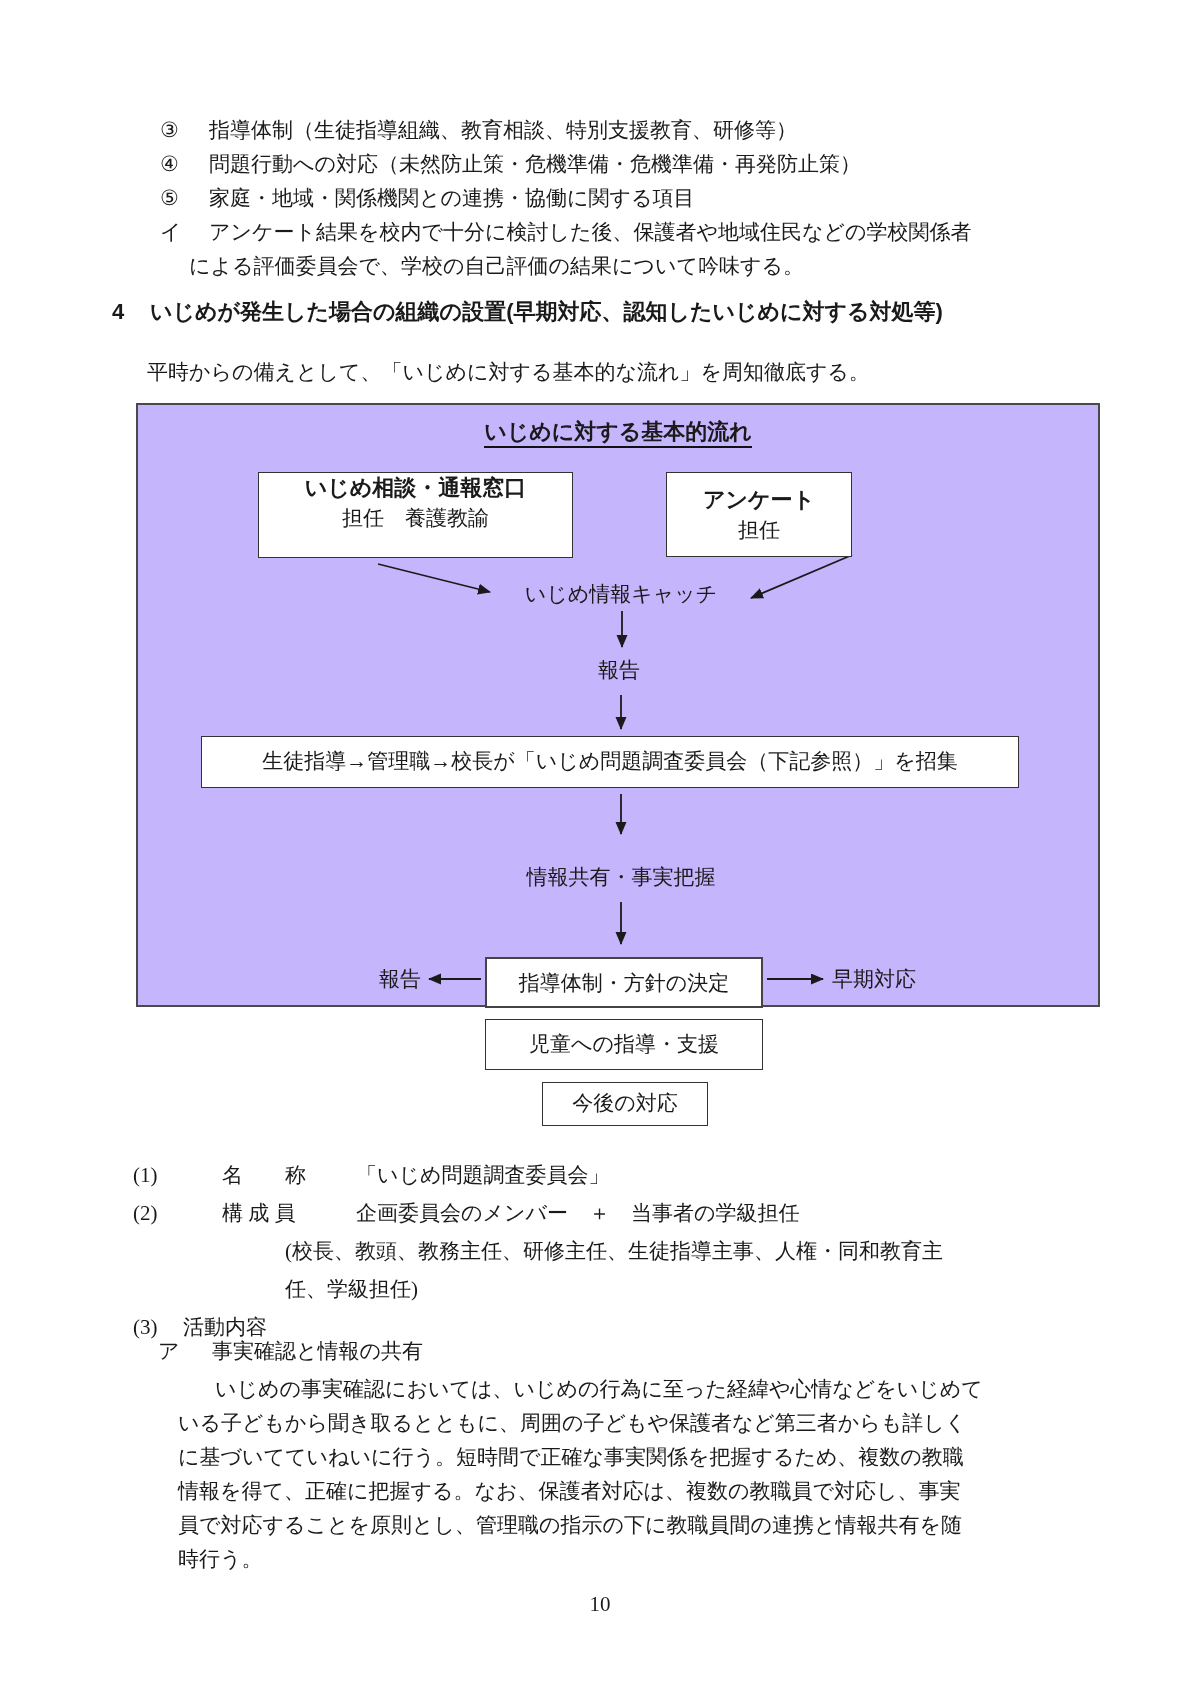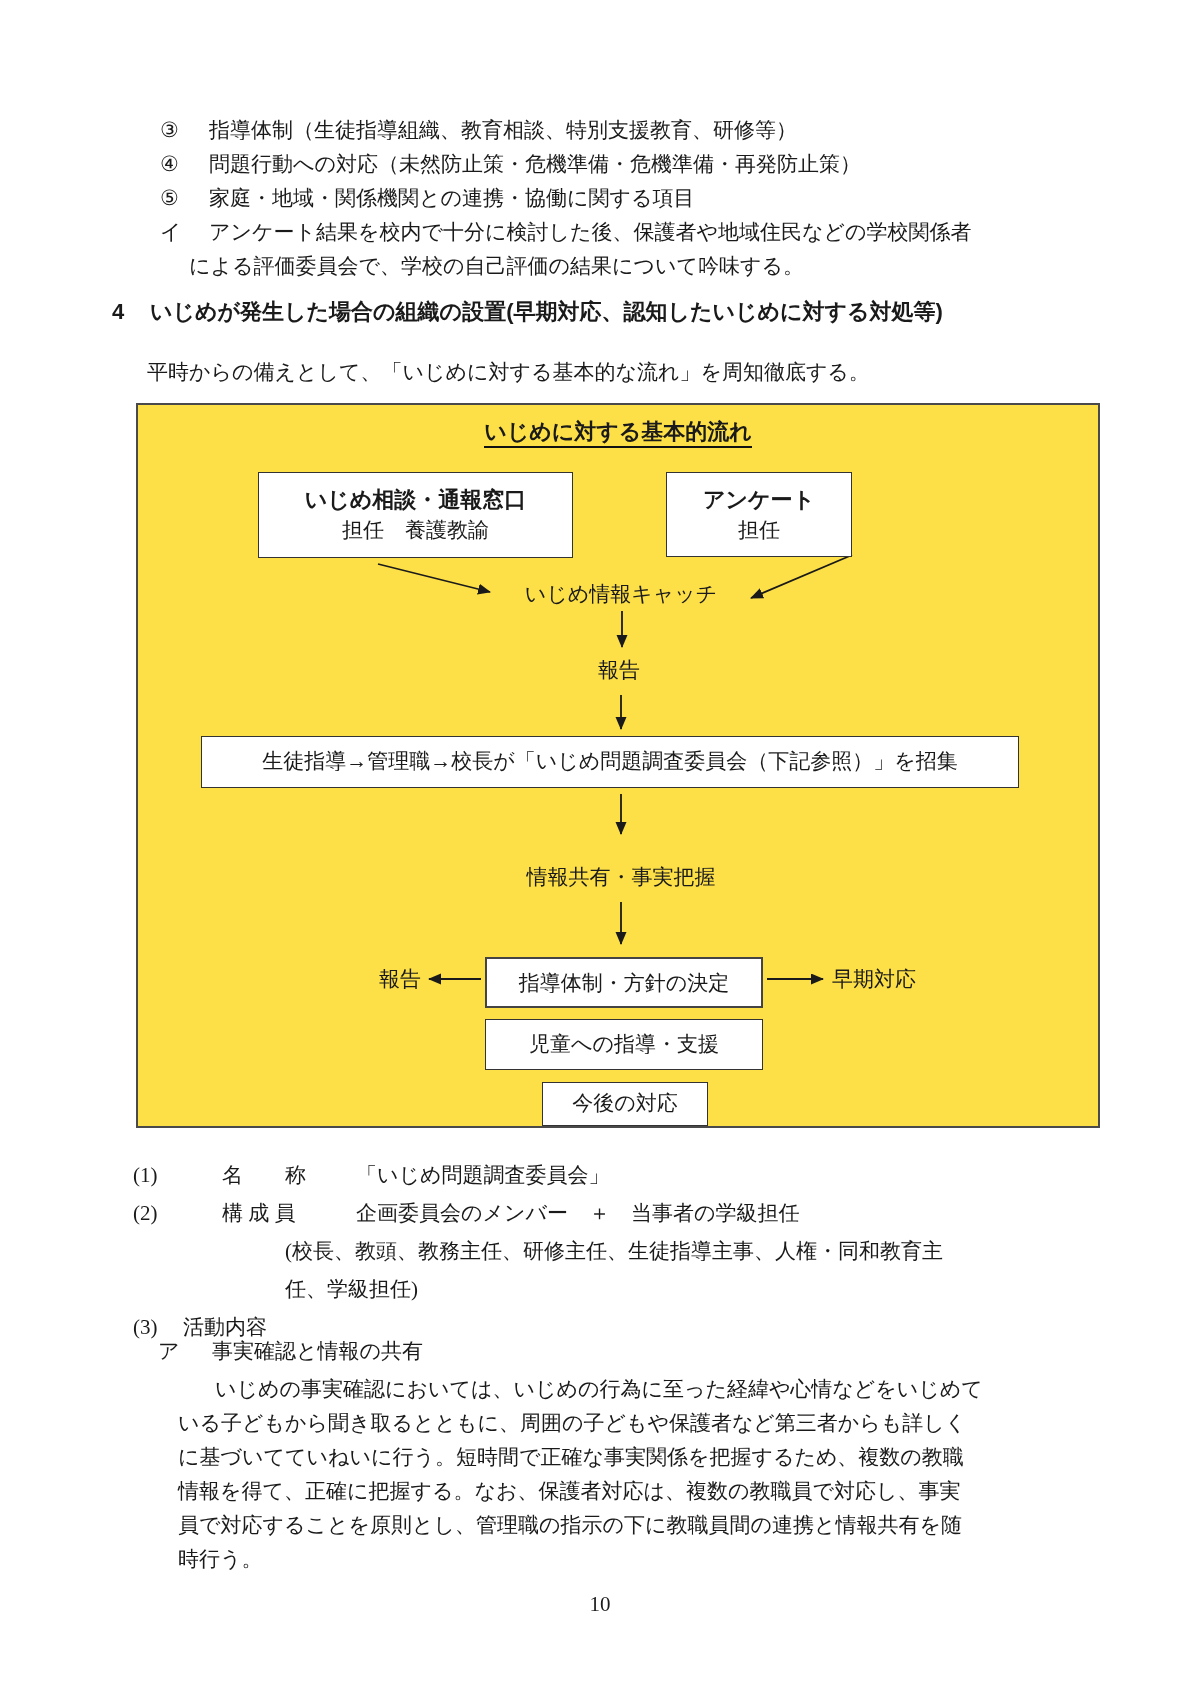--- a/index.html
+++ b/index.html
@@ -19,33 +19,33 @@
   .top-row{display:flex;line-height:34px;}
   .top-row .marker{width:49px;flex:0 0 49px;}
   .top-row.cont{padding-left:29px;}
   
   .sec4{position:absolute;left:112px;top:296px;width:990px;}
   .sec4 .head{display:flex;font-weight:bold;font-size:22px;line-height:32px;}
   .sec4 .head .num{width:38px;flex:0 0 38px;}
   .sec4 .lead{margin-top:30px;margin-left:35px;line-height:28px;}
   
   .frame{
-    position:absolute;left:136px;top:403px;width:964px;height:725px;
-    border:2px solid #4a4a4a;background:#fde047;box-sizing:border-box;
+    position:absolute;left:136px;top:403px;width:964px;height:604px;
+    border:2px solid #4a4a4a;background:#c4b5fd;box-sizing:border-box;
   }
   .frame svg.arrows{position:absolute;left:0;top:0;width:964px;height:725px;pointer-events:none;}
   .fc-title{position:absolute;left:0;top:12px;width:100%;text-align:center;}
   .fc-title span{font-weight:bold;font-size:22px;border-bottom:2px solid #111;padding-bottom:2px;}
   .fc-box{
     position:absolute;border:1.6px solid #333;background:#fff;box-sizing:border-box;
     text-align:center;
   }
   .fc-box .bt{font-weight:bold;font-size:22px;line-height:30px;}
   .fc-box .bs{font-size:21px;line-height:30px;}
-  .box-consult{left:120px;top:67px;width:315px;height:86px;padding-top:12px;}
+  .box-consult{left:120px;top:67px;width:315px;height:86px;}
   .box-survey{left:528px;top:67px;width:186px;height:85px;padding-top:12px;}
   .box-convene{left:63px;top:331px;width:818px;height:52px;line-height:49px;font-size:21px;}
   .box-decision{left:347px;top:552px;width:278px;height:51px;line-height:48px;font-size:21px;border-width:2px;border-color:#444;}
   .box-guidance{left:347px;top:614px;width:278px;height:51px;line-height:48px;font-size:21px;}
   .box-future{left:404px;top:677px;width:166px;height:44px;line-height:41px;font-size:21px;}
   .fc-label{position:absolute;font-size:21px;line-height:26px;white-space:nowrap;}
   .lbl-center{transform:translateX(-50%);}
   .lbl-catch{left:483px;top:176px;}
   .lbl-report1{left:481px;top:252px;}
   .lbl-share{left:483px;top:459px;}

